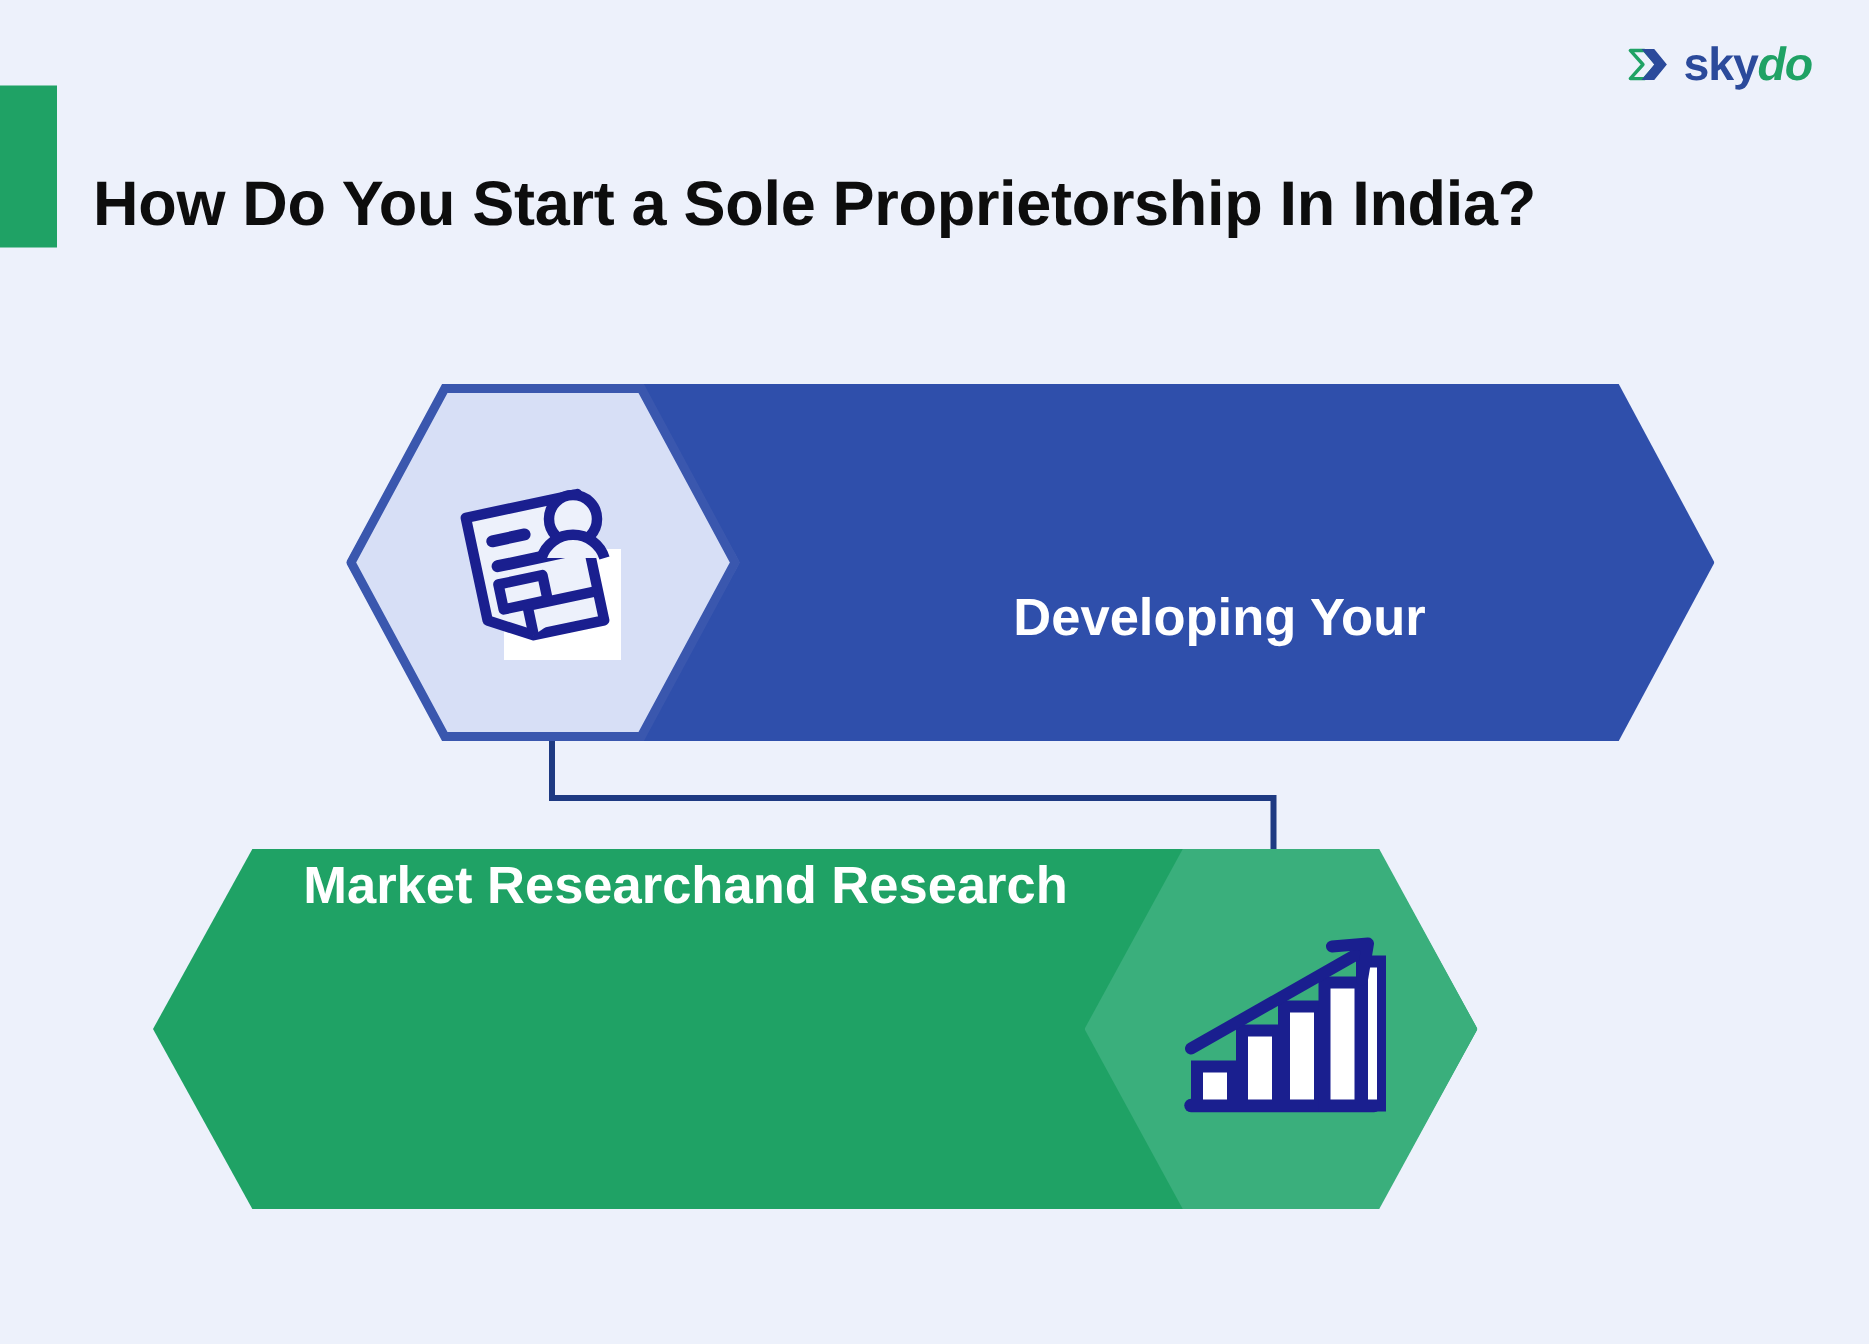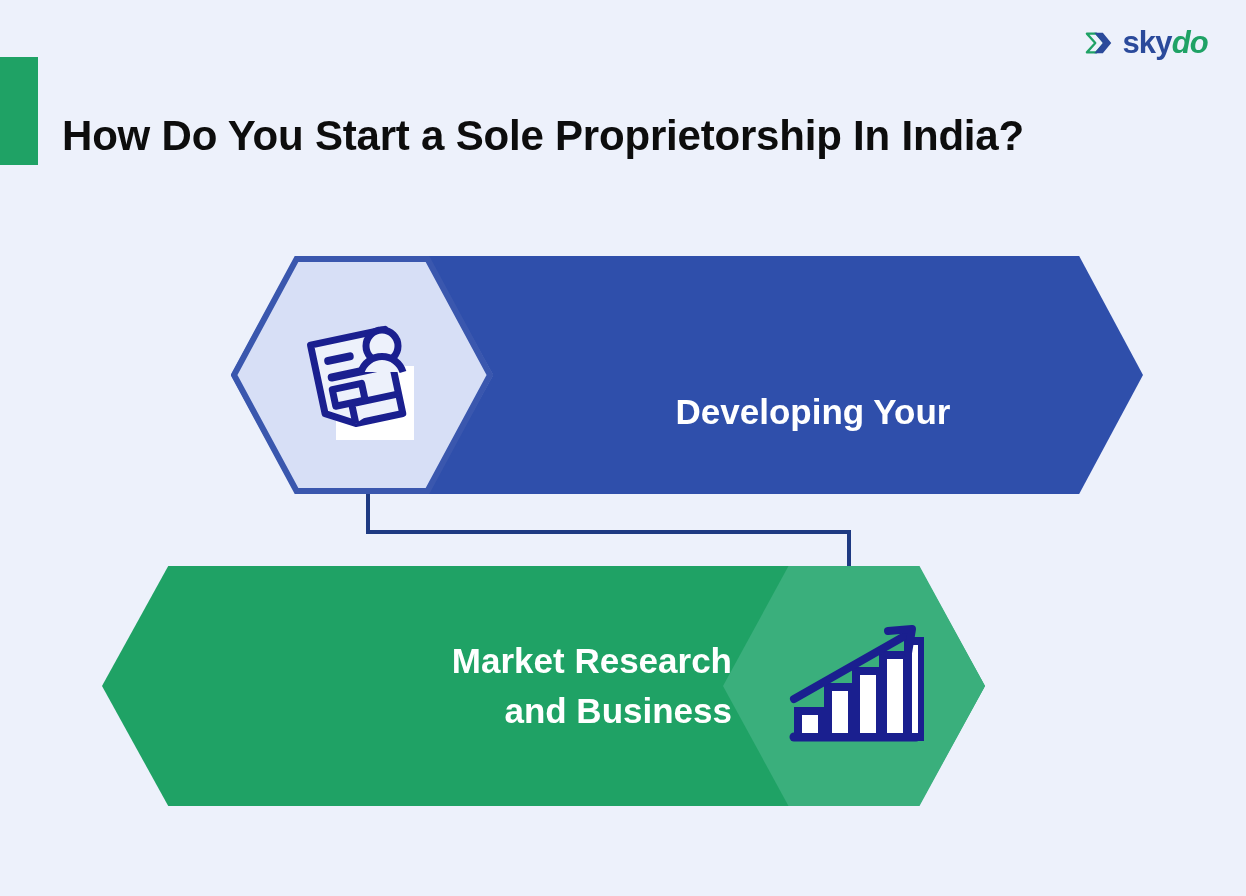--- a/index.html
+++ b/index.html
@@ -138,26 +138,26 @@
   }
   #green-banner .band {
     position: absolute;
     inset: 0;
     background: #1fa265;
     -webkit-clip-path: polygon(7.5% 0, 92.5% 0, 100% 50%, 92.5% 100%, 7.5% 100%, 0 50%);
     clip-path: polygon(7.5% 0, 92.5% 0, 100% 50%, 92.5% 100%, 7.5% 100%, 0 50%);
   }
   #green-banner .banner-text {
     position: absolute;
-    left: 100px;
+    left: 90px;
     top: 0;
     width: 530px;
     height: 240px;
     display: flex;
-    flex-direction: column;
+    flex-direction: row;
     justify-content: center;
     color: #ffffff;
     font-size: 35px;
     font-weight: bold;
     line-height: 1.43;
     text-align: right;
   }
 
   #green-hexagon {
     position: absolute;
@@ -225,21 +225,21 @@
       <circle cx="80" cy="36" fill="#edf1fb" r="16" stroke="#1a1f8f" stroke-width="7"></circle>
       <path d="M59 62 a22 22 0 0 1 42 0" fill="#edf1fb" stroke="#1a1f8f" stroke-width="7" stroke-linejoin="round"></path>
     </svg>
   </div>
 </div>
 
 <div id="green-banner">
   <div class="band"></div>
   <div class="banner-text">
     <span>Market Research</span>
-    <span>and Business</span>
+    <span>and Research</span>
   </div>
 </div>
 
 <div id="green-hexagon">
   <div class="hex-fill"></div>
   <div class="icon-wrap">
     <svg width="140" height="130" viewBox="0 0 140 130">
       <line x1="10" y1="116" x2="132" y2="116" stroke="#1a1f8f" stroke-width="9" stroke-linecap="round"></line>
       <rect x="14" y="90" width="24" height="26" fill="#ffffff" stroke="#1a1f8f" stroke-width="8"></rect>
       <rect x="44" y="66" width="24" height="50" fill="#ffffff" stroke="#1a1f8f" stroke-width="8"></rect>

